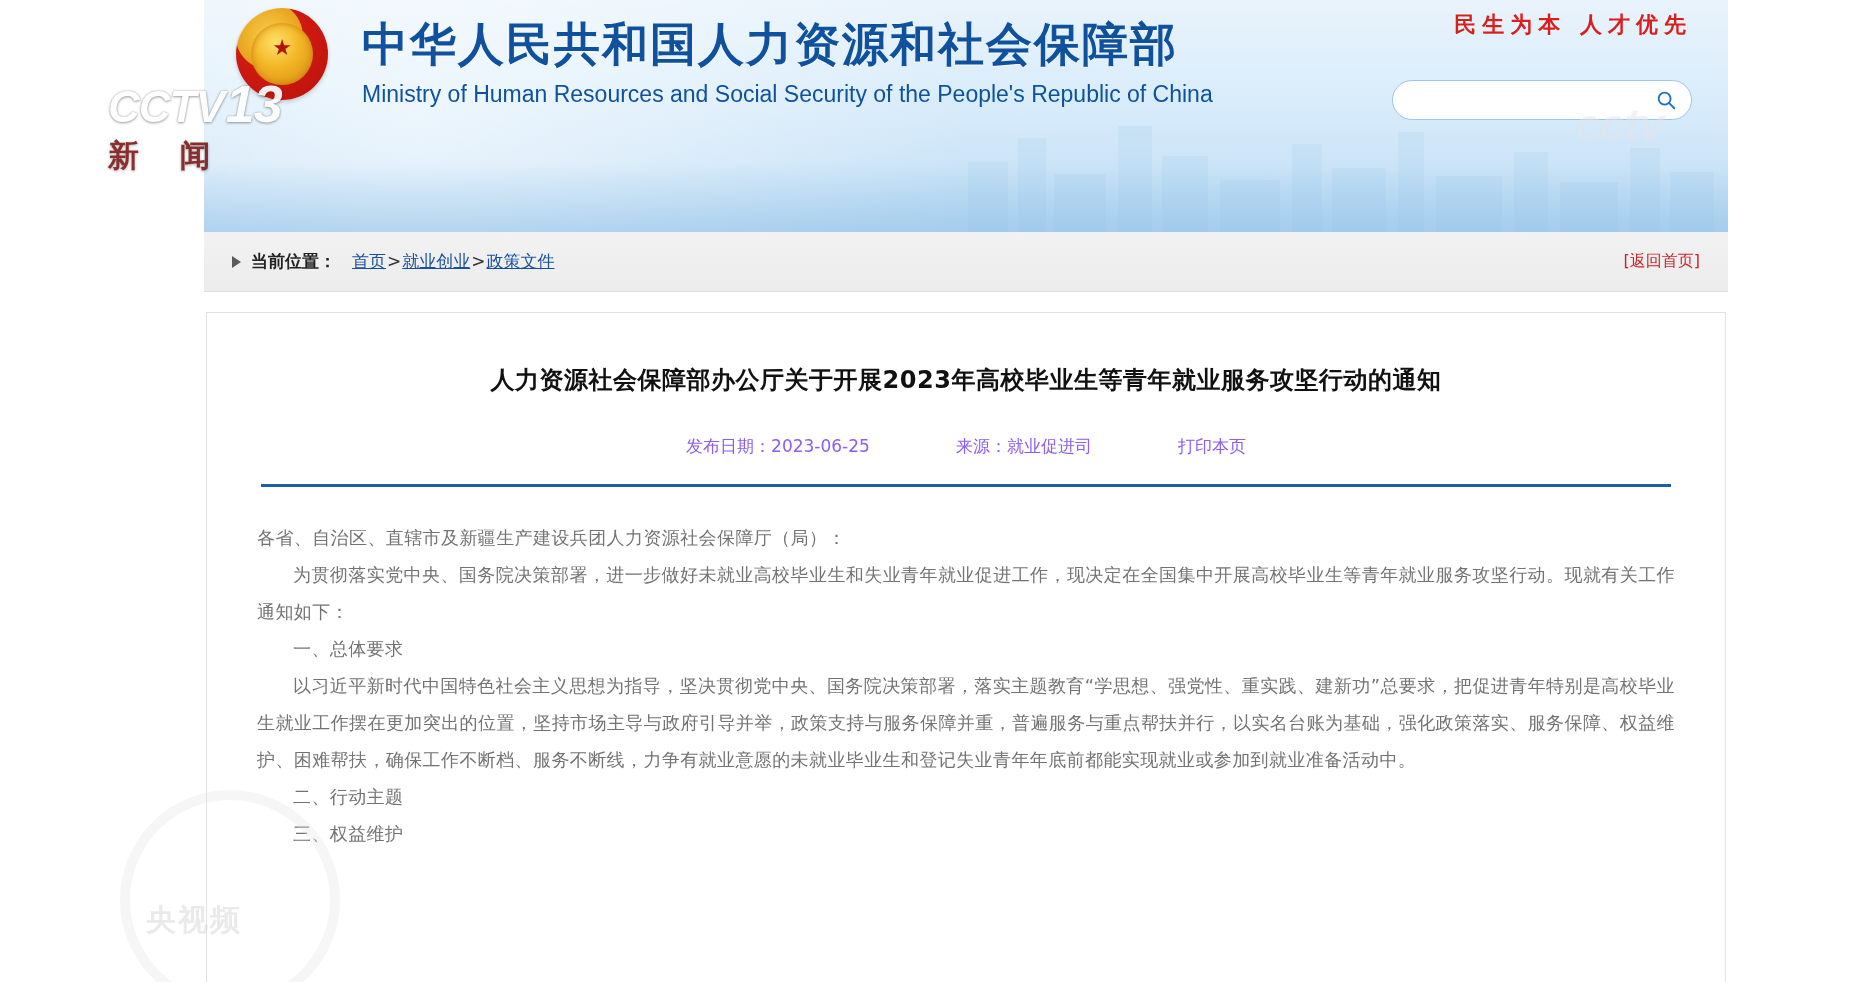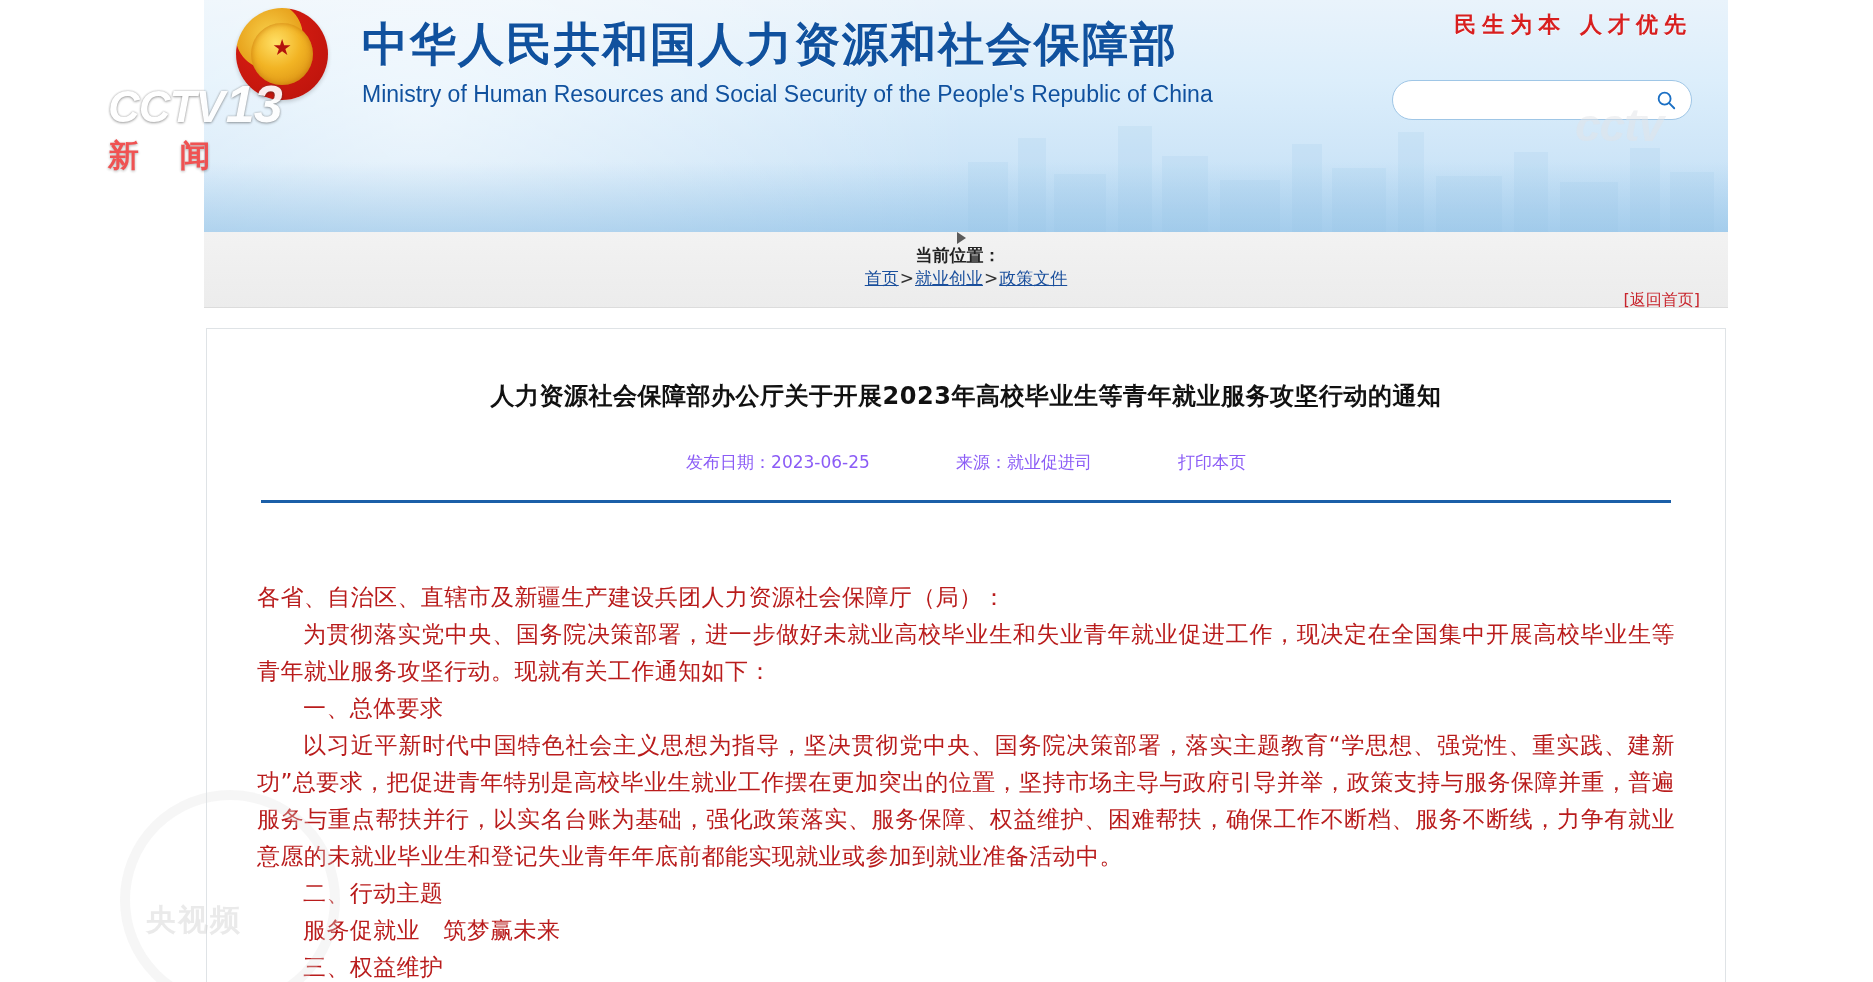--- a/index.html
+++ b/index.html
@@ -44,21 +44,21 @@
   }
   .tv-bug .cctv .num {
     font-size: 52px;
     margin-left: 2px;
     margin-top: 12px;
   }
   .tv-bug .news {
     margin-top: 6px;
     font-size: 31px;
     font-weight: bold;
-    color: #ef4444;
+    color: #7f1d1d;
     letter-spacing: 16px;
     text-shadow: 0 1px 3px rgba(0,0,0,.35);
   }
 
   .tv-watermark {
     position: absolute;
     z-index: 39;
     color: rgba(230,230,230,.55);
     font-weight: bold;
     font-style: italic;
@@ -222,29 +222,28 @@
   .search-icon {
     width: 22px;
     height: 22px;
     flex: 0 0 22px;
     color: #1a6fc4;
   }
 
   
   .crumb-bar {
     position: relative;
-    height: 76px;
+    height: 60px;
     background: linear-gradient(180deg, #f2f2f2 0%, #ececec 100%);
     border-bottom: 1px solid #dcdcdc;
     display: flex;
     align-items: center;
     padding: 0 28px;
     box-sizing: border-box;
     font-family: "DejaVu Sans", "Liberation Sans", sans-serif;
-    flex-direction: column;
   }
   .crumb-arrow {
     width: 0; height: 0;
     border-left: 9px solid #5b5b5b;
     border-top: 6px solid transparent;
     border-bottom: 6px solid transparent;
     margin-right: 10px;
   }
   .crumb-label {
     font-size: 17px;
@@ -306,26 +305,26 @@
   }
   .article-meta .item { white-space: nowrap; }
   .article-meta .print { cursor: pointer; }
   .meta-rule {
     margin: 26px 10px 0 10px;
     height: 3px;
     background: #1b5fa8;
   }
 
   .article-body {
-    margin-top: 76px;
+    margin-top: 32px;
     padding: 0 6px;
     font-family: "DejaVu Sans", "Liberation Sans", sans-serif;
-    font-size: 23px;
+    font-size: 18px;
     line-height: 37px;
-    color: #b91c1c;
+    color: #737373;
     letter-spacing: .4px;
     text-align: justify;
   }
   .article-body p { margin: 0; }
   .article-body p.indent { text-indent: 2em; }
 
   
   .fade-bottom {
     position: absolute;
     left: 0; right: 0; bottom: 0;
@@ -420,21 +419,20 @@
       </div>
 
       <div class="meta-rule"></div>
 
       <div class="article-body">
         <p>各省、自治区、直辖市及新疆生产建设兵团人力资源社会保障厅（局）：</p>
         <p class="indent">为贯彻落实党中央、国务院决策部署，进一步做好未就业高校毕业生和失业青年就业促进工作，现决定在全国集中开展高校毕业生等青年就业服务攻坚行动。现就有关工作通知如下：</p>
         <p class="indent">一、总体要求</p>
         <p class="indent">以习近平新时代中国特色社会主义思想为指导，坚决贯彻党中央、国务院决策部署，落实主题教育“学思想、强党性、重实践、建新功”总要求，把促进青年特别是高校毕业生就业工作摆在更加突出的位置，坚持市场主导与政府引导并举，政策支持与服务保障并重，普遍服务与重点帮扶并行，以实名台账为基础，强化政策落实、服务保障、权益维护、困难帮扶，确保工作不断档、服务不断线，力争有就业意愿的未就业毕业生和登记失业青年年底前都能实现就业或参加到就业准备活动中。</p>
         <p class="indent">二、行动主题</p>
-        <p class="indent">服务促就业　筑梦赢未来</p>
         <p class="indent">三、权益维护</p>
       </div>
 
       <div class="fade-bottom"></div>
     </div>
   </div>
 
   <div class="tv-bug">
     <div class="cctv">
       <span>CCTV</span><span class="num">13</span>

